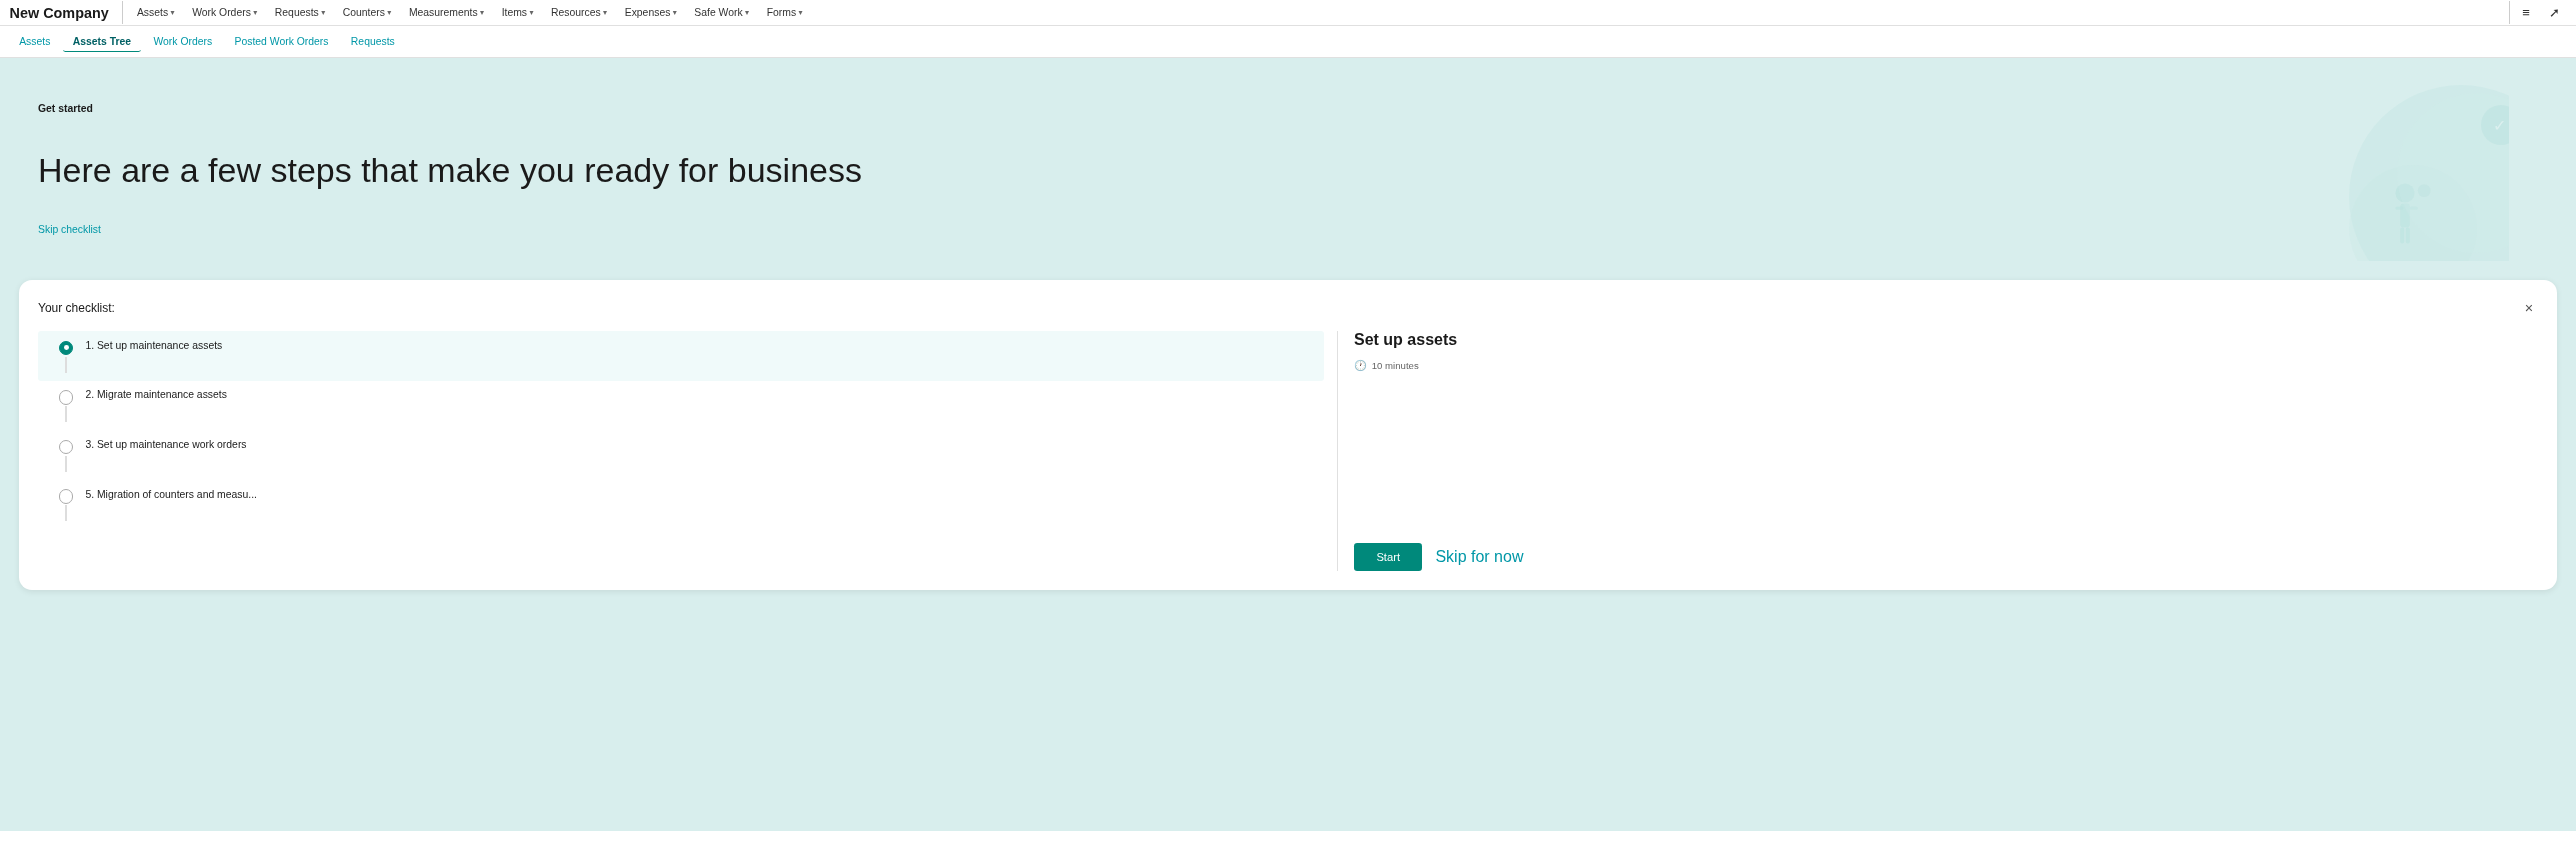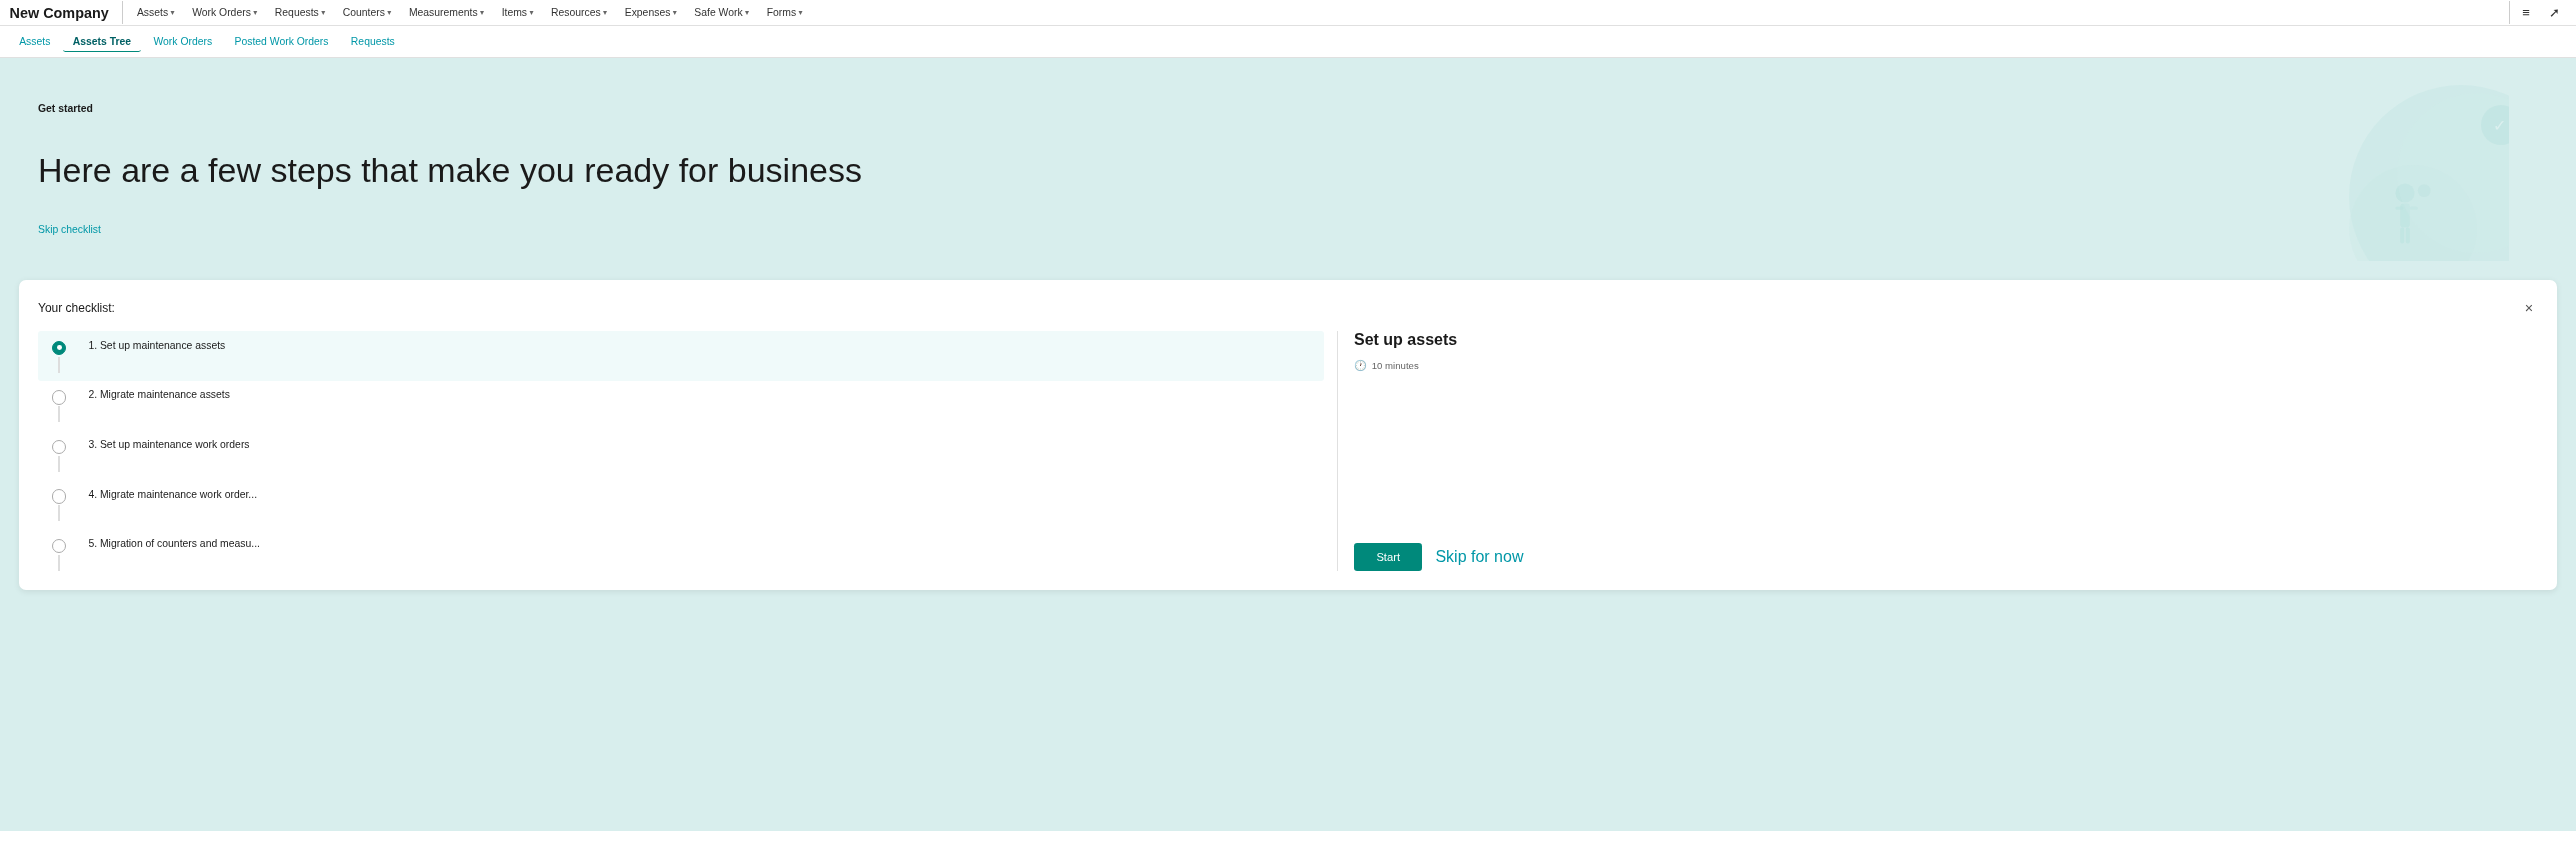--- a/index.html
+++ b/index.html
@@ -140,21 +140,21 @@
       cursor: pointer;
       background: none;
       border: none;
       padding: 0;
     }
 
     
     .checklist-panel {
       flex: 1;
       background: #fff;
-      border-radius: 7px;
+      border-radius: 13px;
       padding: 19px;
       position: relative;
       box-shadow: 0 1.6px 6.4px rgba(0,0,0,0.08);
       min-height: 272px;
     }
     .checklist-header {
       display: flex;
       justify-content: space-between;
       align-items: center;
       margin-bottom: 13px;
@@ -184,22 +184,22 @@
     
     .steps-list {
       flex: 0 0 52%;
       border-right: 0.8px solid #e0e0e0;
       padding-right: 13px;
       overflow-y: auto;
     }
     .step-item {
       display: flex;
       align-items: flex-start;
-      gap: 22px;
-      padding: 8px 14px;
+      gap: 12px;
+      padding: 8px 21px;
       cursor: pointer;
       border-radius: 3.2px;
       position: relative;
     }
     .step-item.active { background: #f0fafa; }
     .step-indicator {
       display: flex;
       flex-direction: column;
       align-items: center;
       flex-shrink: 0;
@@ -428,27 +428,20 @@
         <div class="step-line"></div>
       </div>
       <div class="step-label">2. Migrate maintenance assets</div>
     </div>
             <div class="step-item">
       <div class="step-indicator">
         <div class="step-circle "></div>
         <div class="step-line"></div>
       </div>
       <div class="step-label">3. Set up maintenance work orders</div>
-    </div>
-            <div class="step-item">
-      <div class="step-indicator">
-        <div class="step-circle "></div>
-        <div class="step-line"></div>
-      </div>
-      <div class="step-label">4. Migrate maintenance work order...</div>
     </div>
             <div class="step-item">
       <div class="step-indicator">
         <div class="step-circle "></div>
         <div class="step-line"></div>
       </div>
       <div class="step-label">5. Migration of counters and measu...</div>
     </div>
           </div>
 

